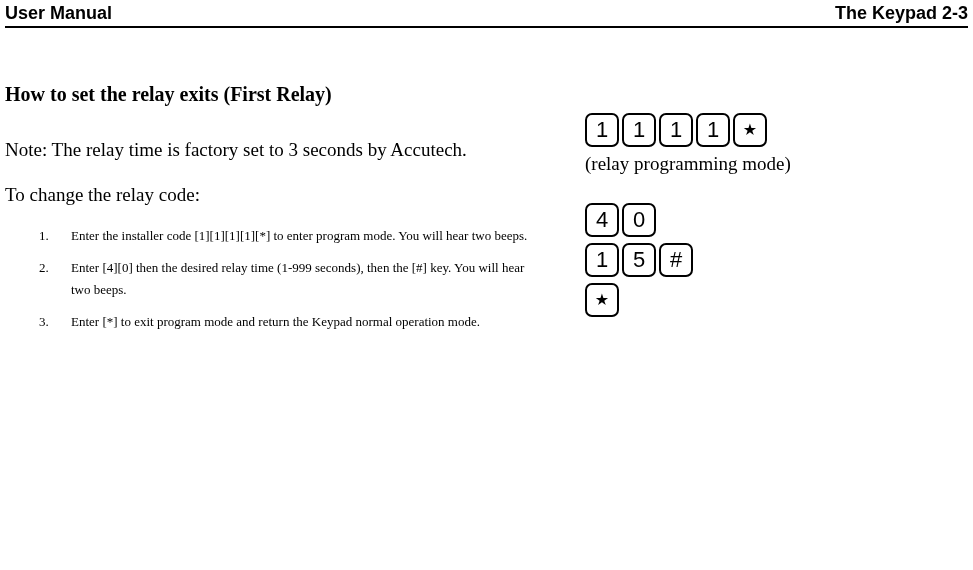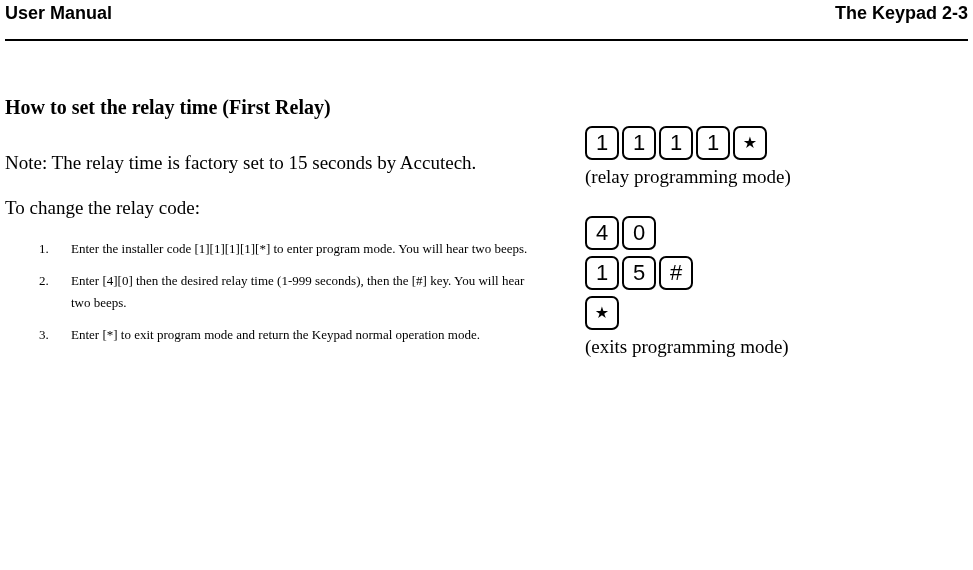--- a/index.html
+++ b/index.html
@@ -11,21 +11,21 @@
       color: #000;
       padding: 3px 5px 0 5px;
     }
     .header {
       display: flex;
       justify-content: space-between;
       font-family: Arial, Helvetica, sans-serif;
       font-weight: bold;
       font-size: 18px;
       border-bottom: 2px solid #000;
-      padding-bottom: 15px;
+      padding-bottom: 2px;
       margin-bottom: 55px;
     }
     .content {
       display: flex;
     }
     .left-col {
       width: 580px;
       padding-right: 40px;
     }
     .right-col {
@@ -92,22 +92,22 @@
 </head>
 <body>
 
 <div class="header">
   <span>User Manual</span>
   <span>The Keypad 2-3</span>
 </div>
 
 <div class="content">
   <div class="left-col">
-    <div class="section-title">How to set the relay time (First Relay)</div>
-    <div class="para">Note: The relay time is factory set to 15 seconds by Accutech.</div>
+    <div class="section-title">How to set the relay exits (First Relay)</div>
+    <div class="para">Note: The relay time is factory set to 3 seconds by Accutech.</div>
     <div class="para">To change the relay code:</div>
     <ol class="list">
       <li>Enter the installer code [1][1][1][1][*] to enter program mode. You will hear two beeps.</li>
       <li>Enter [4][0] then the desired relay time (1-999 seconds), then the [#] key. You will hear two beeps.</li>
       <li>Enter [*] to exit program mode and return the Keypad normal operation mode.</li>
     </ol>
   </div>
 
   <div class="right-col">
 
@@ -134,17 +134,16 @@
         <span class="key">1</span>
         <span class="key">5</span>
         <span class="key">#</span>
       </div>
     </div>
 
     <div>
       <div class="key-row">
         <span class="key key-star"></span>
       </div>
-      <div class="key-caption">(exits programming mode)</div>
     </div>
 
   </div>
 </div>
 
 </body></html>

